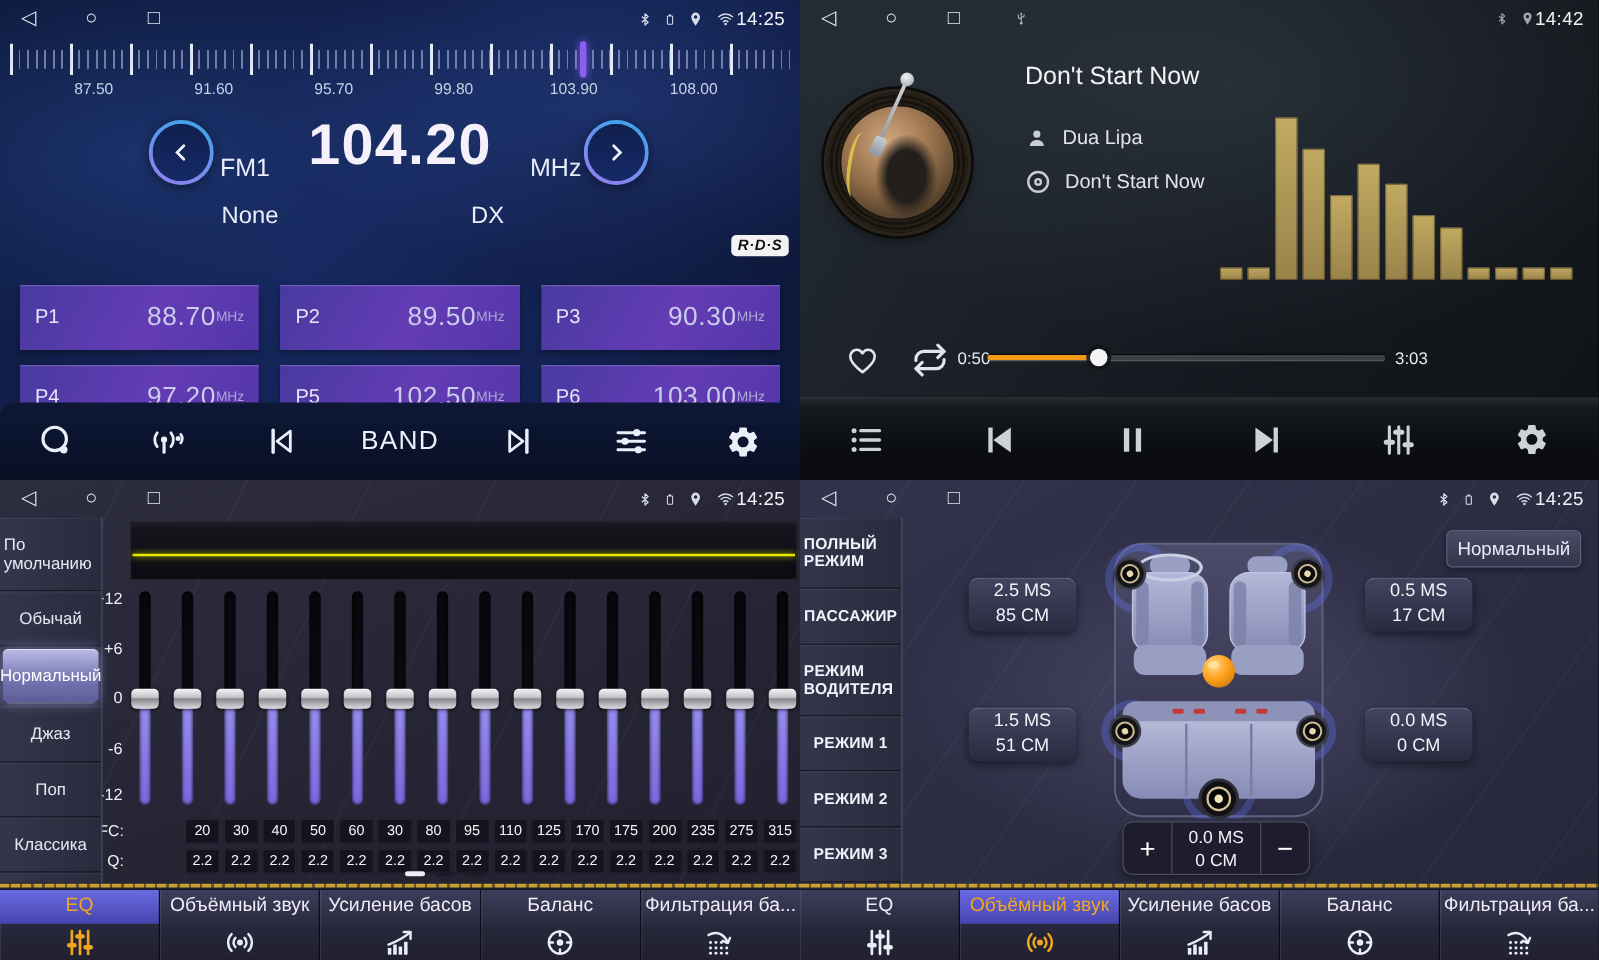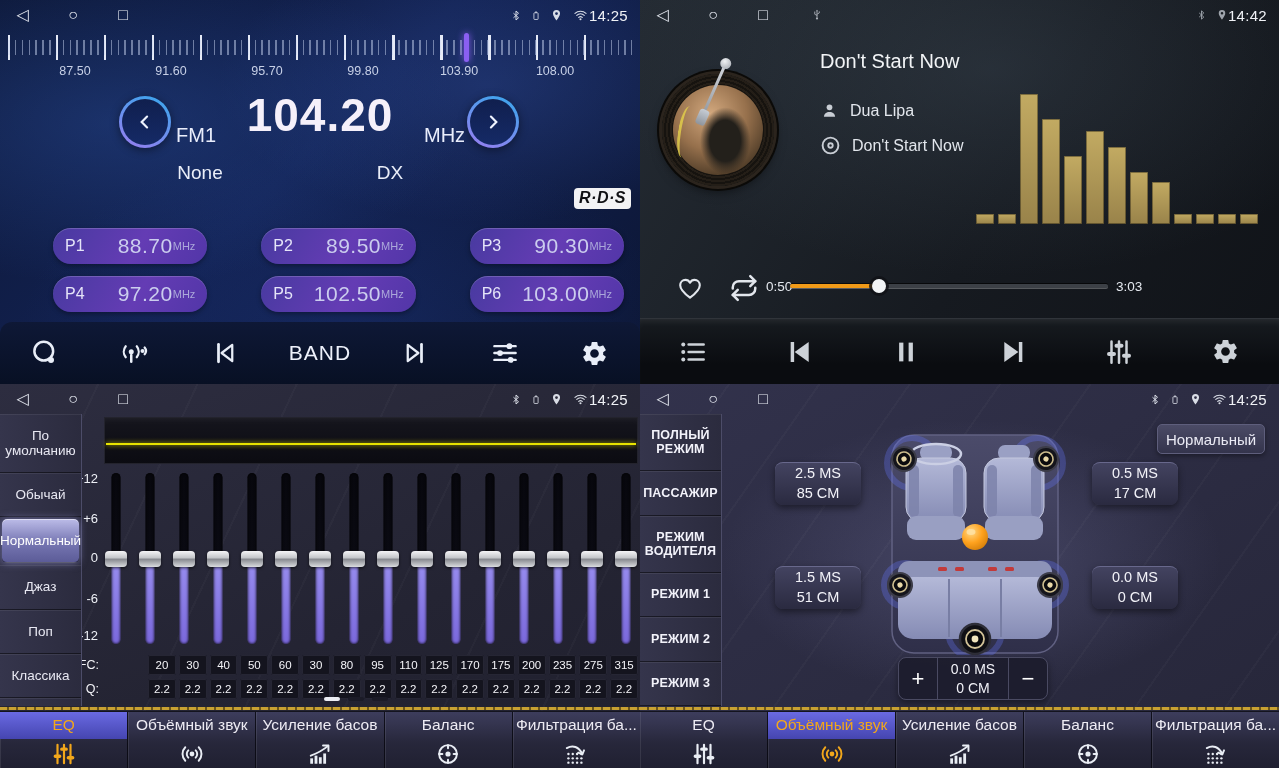--- a/index.html
+++ b/index.html
@@ -50,26 +50,26 @@
               linear-gradient(205deg,#35a8ec,#9b7cf0) border-box;
   display:flex; align-items:center; justify-content:center; box-shadow:0 2px 10px rgba(0,0,0,.45); }
 #tune-down { left:119px; top:96px; } #tune-up { left:467px; top:96px; }
 .band-label { position:absolute; left:176px; top:124px; font-size:20px; color:#e9edfb; }
 .freq-big { position:absolute; left:232px; top:88px; width:176px; text-align:center;
   font-size:46px; font-weight:700; letter-spacing:1px; color:#f5f0fa; }
 .unit-label { position:absolute; left:424px; top:124px; font-size:20px; color:#e9edfb; }
 .signal-label { position:absolute; left:155px; top:162px; width:90px; text-align:center; font-size:19px; color:#eaeef8; }
 .mode-label { position:absolute; left:365px; top:162px; width:50px; text-align:center; font-size:19px; color:#eaeef8; }
 .rds-badge { position:absolute; right:9px; top:188px; background:#f2f2f4; color:#101014; font-weight:800;
-  font-style:italic; font-size:16px; padding:1px 5px 2px; border-radius:4px; letter-spacing:.5px; }
+  font-style:italic; font-size:12px; padding:1px 5px 2px; border-radius:4px; letter-spacing:.5px; }
 .preset-grid { position:absolute; left:16px; right:16px; top:228px; display:grid;
   grid-template-columns:repeat(3,1fr); gap:12px 17px; }
-.preset-btn { height:36px; border-radius:18px; display:flex; align-items:center; padding:0 12px;
+.preset-btn { height:52px; border-radius:0; display:flex; align-items:center; padding:0 12px;
   background:linear-gradient(120deg,#483aa0,#643cb4 55%,#5236a8);
-  box-shadow:inset 0 1px 0 rgba(255,255,255,.18), 0 2px 5px rgba(0,0,0,.35);margin-left:37px; }
+  box-shadow:inset 0 1px 0 rgba(255,255,255,.18), 0 2px 5px rgba(0,0,0,.35); }
 .p-id { font-size:16px; color:#e5e4f8; width:30px; }
 .p-freq { flex:1; text-align:right; font-size:21px; color:#cbcdee; letter-spacing:.5px; }
 .p-unit { font-size:11px; color:#aba8da; }
 .radio-toolbar { position:absolute; left:0; right:0; bottom:0; height:62px; border-radius:12px 12px 0 0;
   background:linear-gradient(180deg,#0e1836,#081024); display:flex; align-items:center; justify-content:space-around; }
 .radio-toolbar .tb-ic { display:flex; align-items:center; justify-content:center; width:54px; height:44px; }
 .band-btn { font-size:21px; color:#eef1fb; letter-spacing:1px; }
 
 
 .album { position:absolute; left:22px; top:74px; width:112px; height:112px; border-radius:50%;
@@ -106,21 +106,21 @@
   box-shadow:0 0 0 3px rgba(16,18,22,.85); }
 .player-toolbar { position:absolute; left:0; right:0; bottom:0; height:66px;
   background:linear-gradient(180deg,#171b20,#0a0c10 70%); border-top:1px solid #30343a;
   box-shadow:inset 0 6px 10px -6px rgba(255,255,255,.12);
   display:flex; align-items:center; justify-content:space-around; }
 .player-toolbar .tb-ic { display:flex; align-items:center; justify-content:center; width:54px; height:46px; }
 
 
 .side-list { position:absolute; left:0; top:30px; bottom:62px; width:82px; display:flex; flex-direction:column;
   background:linear-gradient(90deg,#35354c,#2b2b3e); border-right:1px solid #4c4c68; z-index:4; }
-.side-item { flex:1; display:flex; align-items:center; justify-content:center; text-align:center;
+.side-item { flex:1; display:flex; align-items:center; justify-content:center; text-align:left;
   color:#e8e8f2; font-size:13.5px; line-height:1.12; padding:14px 3px;
   border-bottom:1px solid rgba(0,0,0,.5); box-shadow:inset 0 1px 0 rgba(255,255,255,.07); }
 .side-item.selected { background:linear-gradient(180deg,#bcbce8,#7676b2 55%,#5c5c98); color:#fff;
   border-radius:5px; margin:2px; box-shadow:0 0 9px rgba(160,160,230,.55), inset 0 1px 0 rgba(255,255,255,.5); }
 .mode-item { font-weight:700; font-size:12.5px; letter-spacing:.2px; color:#f2f2fa; }
 
 
 .curve-box { position:absolute; left:104px; top:33px; width:534px; height:47px;
   background:linear-gradient(180deg,#15151d,#0b0b11);
   box-shadow:inset 0 0 0 1px #23232d, inset 0 6px 8px -5px rgba(255,255,255,.08); }

